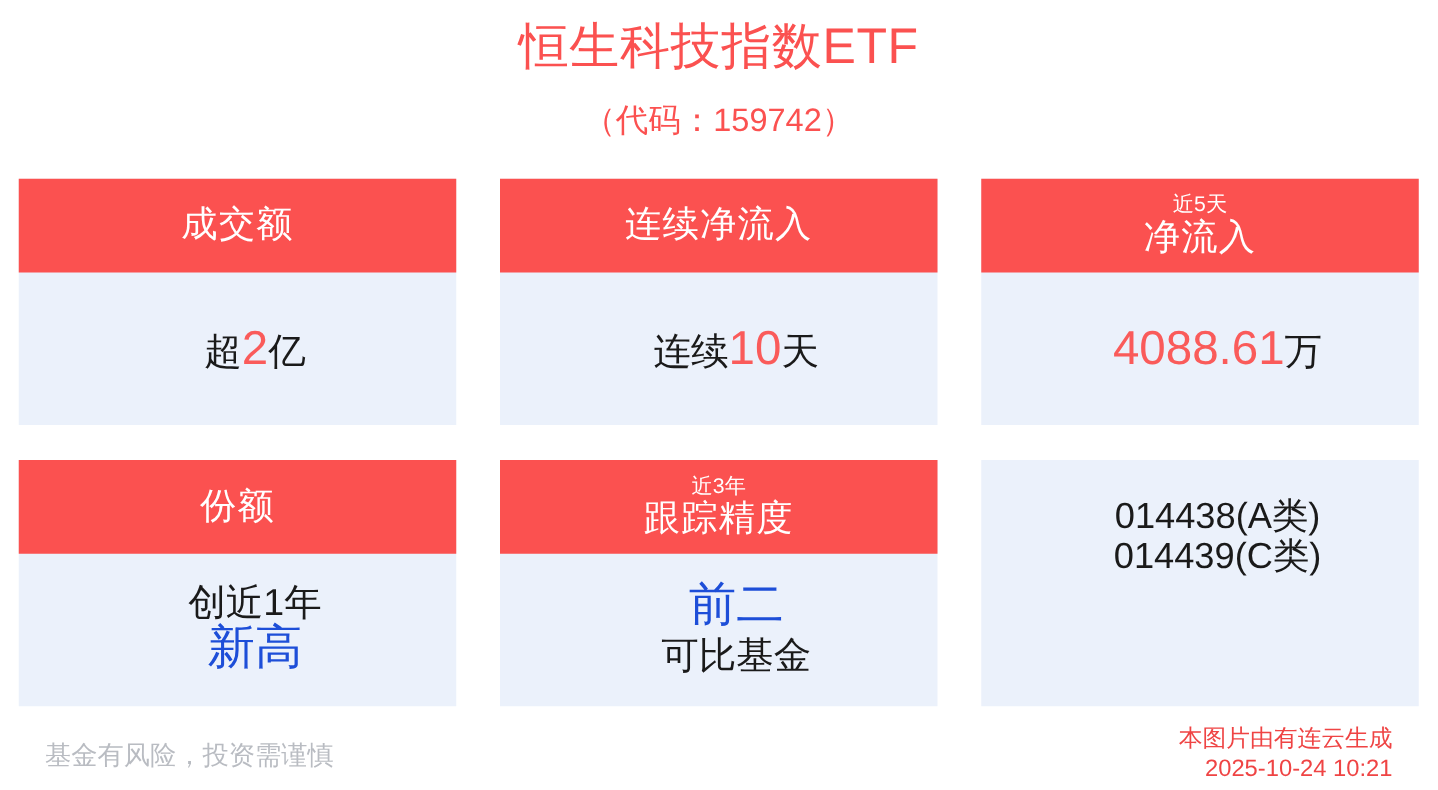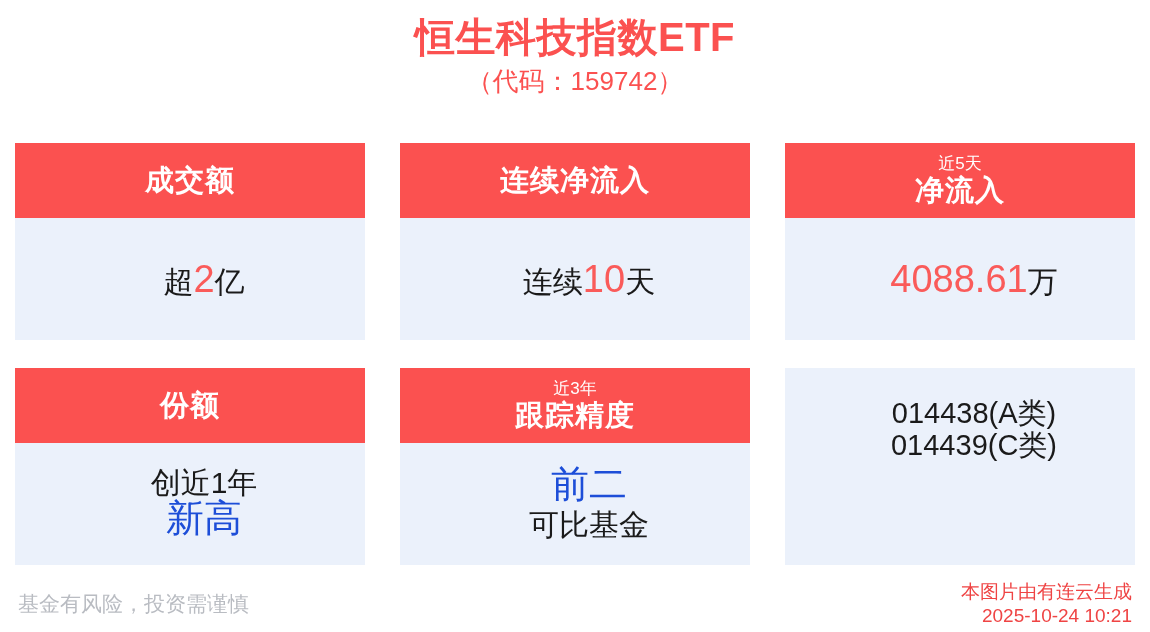--- a/index.html
+++ b/index.html
@@ -20,28 +20,28 @@
     box-sizing: border-box;
   }
 
   
   .header {
     padding-top: 14px;
     text-align: center;
   }
   .title {
     font-size: 40px;
-    font-weight: bold;
+    font-weight: normal;
     color: #fb5150;
     letter-spacing: 0.5px;
     line-height: 1.15;
     white-space: nowrap;
   }
   .subtitle {
-    margin-top: 6px;
+    margin-top: 21px;
     font-size: 26px;
     color: #fb5150;
     line-height: 1.2;
     white-space: nowrap;
   }
 
   
   .grid {
     position: absolute;
     left: 15px;
@@ -67,21 +67,21 @@
     justify-content: center;
     line-height: 1.05;
   }
   .card-header .pre {
     font-size: 17px;
     font-weight: normal;
     margin-bottom: 2px;
   }
   .card-header .main {
     font-size: 29px;
-    font-weight: bold;
+    font-weight: normal;
     letter-spacing: 1px;
   }
   .card-header.single .main {
     font-size: 29px;
   }
   .card-body {
     height: 122px;
     display: flex;
     flex-direction: column;
     align-items: center;
@@ -114,21 +114,21 @@
     color: #1a1a1a;
   }
 
   
   .footer {
     position: absolute;
     left: 0;
     top: 580px;
     width: 1150px;
     height: 52px;
-    padding: 0 18px;
+    padding: 0 36px;
     box-sizing: border-box;
     display: flex;
     align-items: flex-start;
     justify-content: space-between;
   }
   .disclaimer {
     font-size: 21px;
     color: #b9bcc2;
     white-space: nowrap;
     padding-top: 10px;

